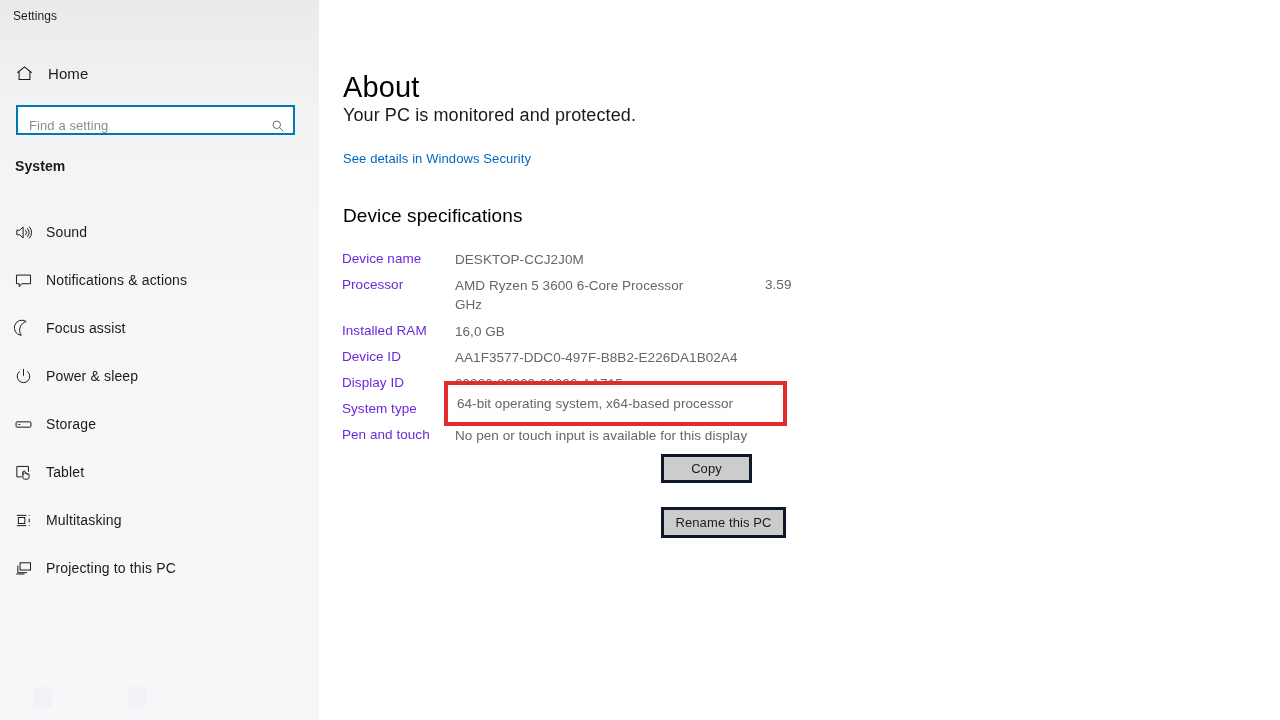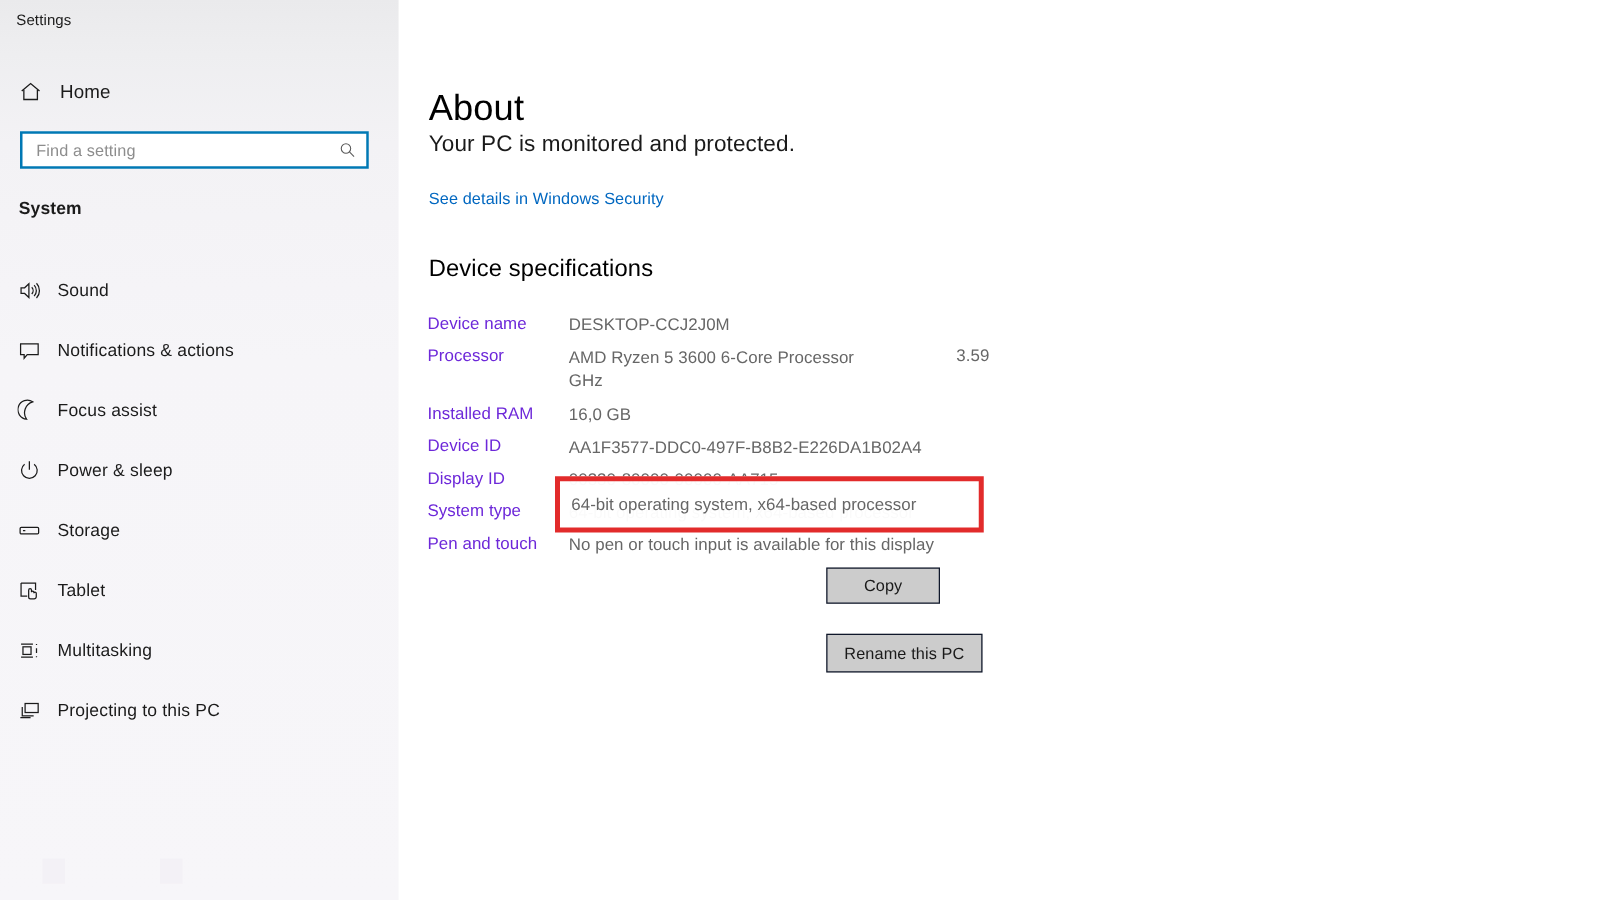--- a/index.html
+++ b/index.html
@@ -62,21 +62,21 @@
     letter-spacing: 0.1px;
   }
 
   #search-box {
     position: absolute;
     left: 16px; top: 105px;
     width: 279px; height: 30px;
     background: #ffffff;
     border: 2px solid #0078b4;
     display: flex;
-    align-items: center;
+    align-items: flex-end;
   }
   #search-box .search-text {
     flex: 1;
     padding-left: 11px;
     font-size: 13px;
     color: #8d8d8d;
     letter-spacing: 0.1px;
   }
   #search-box .search-icon {
     width: 30px;
@@ -208,21 +208,21 @@
     position: absolute;
     left: 457px; top: 396px;
     font-size: 13.5px;
     color: #666666;
     letter-spacing: 0.05px;
   }
 
   .win-button {
     position: absolute;
     background: #cccccc;
-    border: 1px solid #0f172a;
+    border: 3px solid #0f172a;
     color: #1a1a1a;
     font-family: "Liberation Sans", sans-serif;
     font-size: 13px;
     letter-spacing: 0.1px;
     display: flex;
     align-items: center;
     justify-content: center;
     cursor: default;
     padding: 0;
   }

